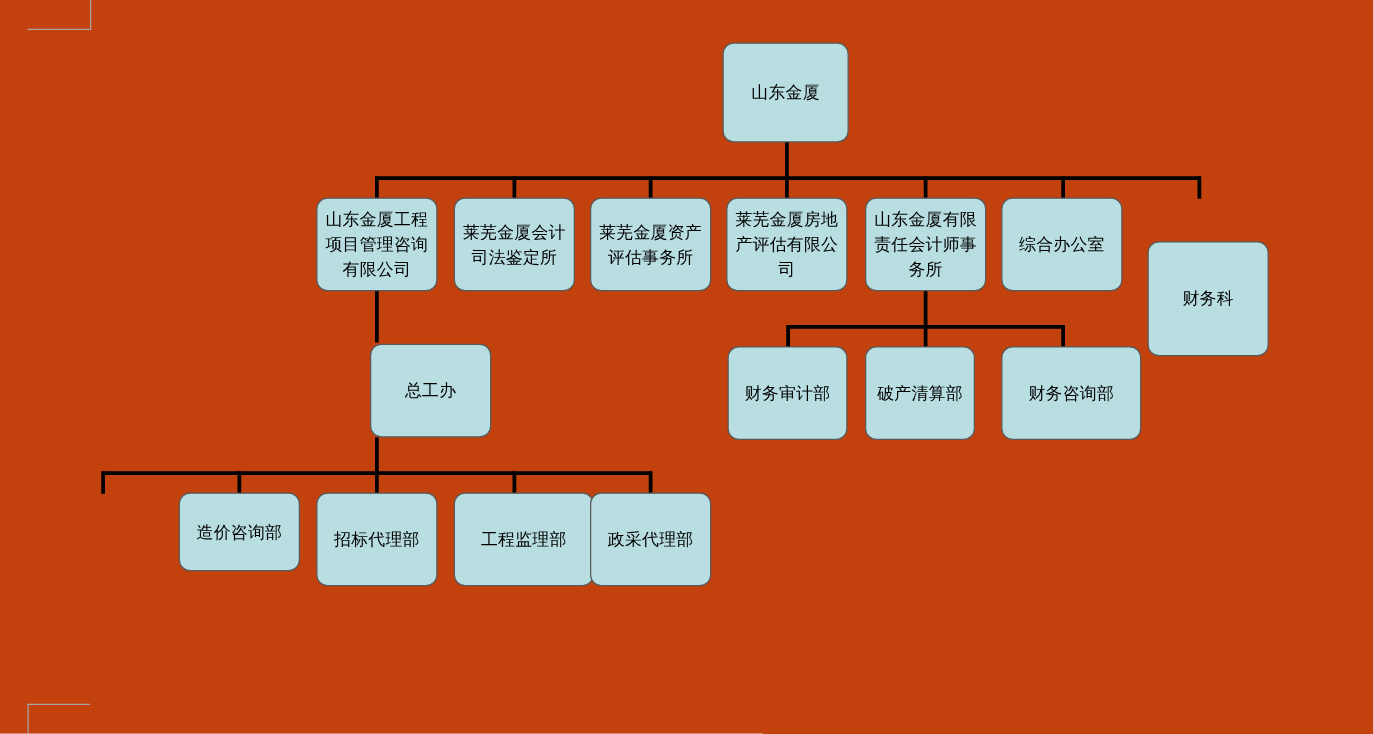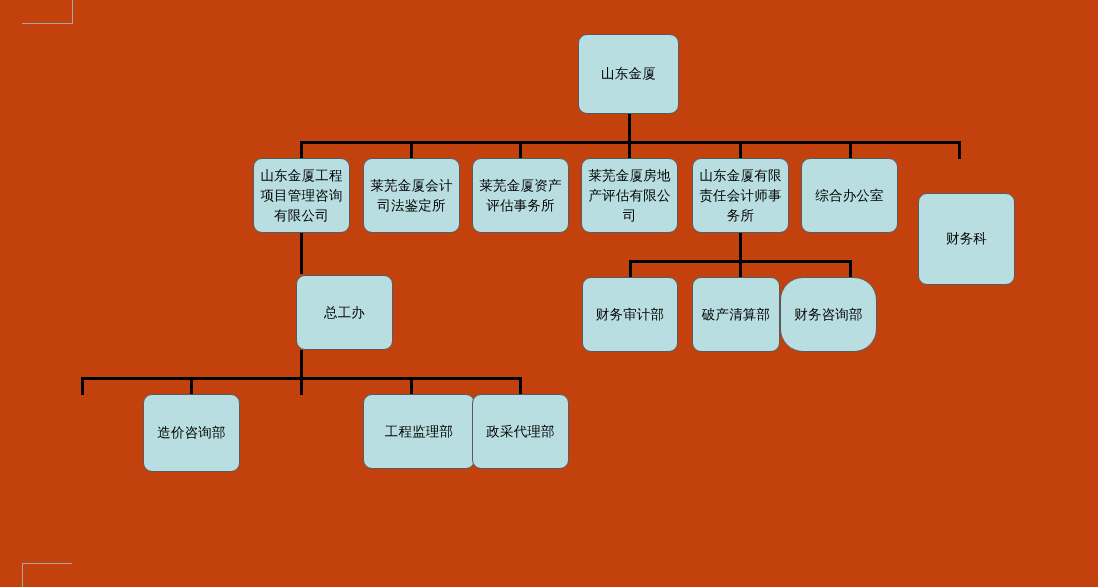--- a/index.html
+++ b/index.html
@@ -165,29 +165,32 @@
   </div>
 
   <div class="node" style="left:582px; top:277px; width:96px; height:75px;">
     <span class="label">财务审计部</span>
   </div>
 
   <div class="node" style="left:692px; top:277px; width:88px; height:75px;">
     <span class="label">破产清算部</span>
   </div>
 
-  <div class="node" style="left:780px; top:277px; width:97px; height:75px;border-radius:23px;">
+  <div class="node" style="left:801px; top:277px; width:112px; height:75px;">
     <span class="label">财务咨询部</span>
   </div>
 
 
-  <div class="node" style="left:143px; top:394px; width:97px; height:78px;">
+  <div class="node" style="left:143px; top:394px; width:97px; height:63px;">
     <span class="label">造价咨询部</span>
   </div>
 
+  <div class="node" style="left:253px; top:394px; width:97px; height:75px;">
+    <span class="label">招标代理部</span>
+  </div>
 
   <div class="node" style="left:363px; top:394px; width:112px; height:75px;">
     <span class="label">工程监理部</span>
   </div>
 
   <div class="node" style="left:472px; top:394px; width:97px; height:75px;">
     <span class="label">政采代理部</span>
   </div>
 
 </div>

